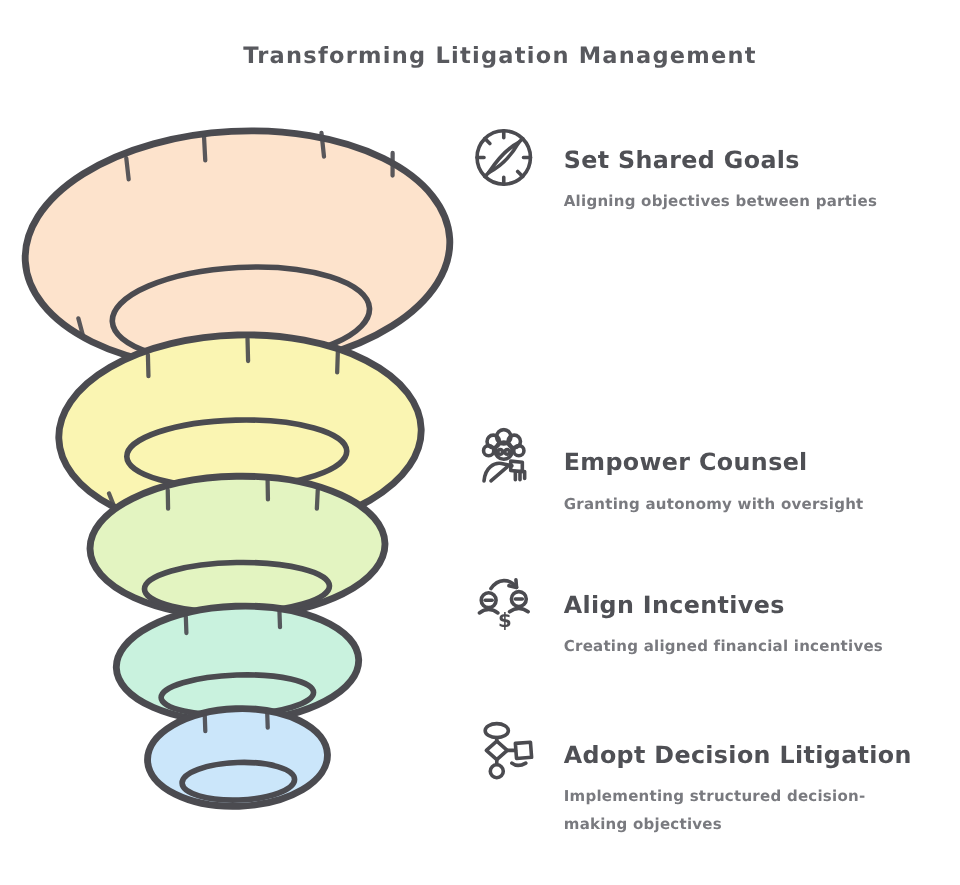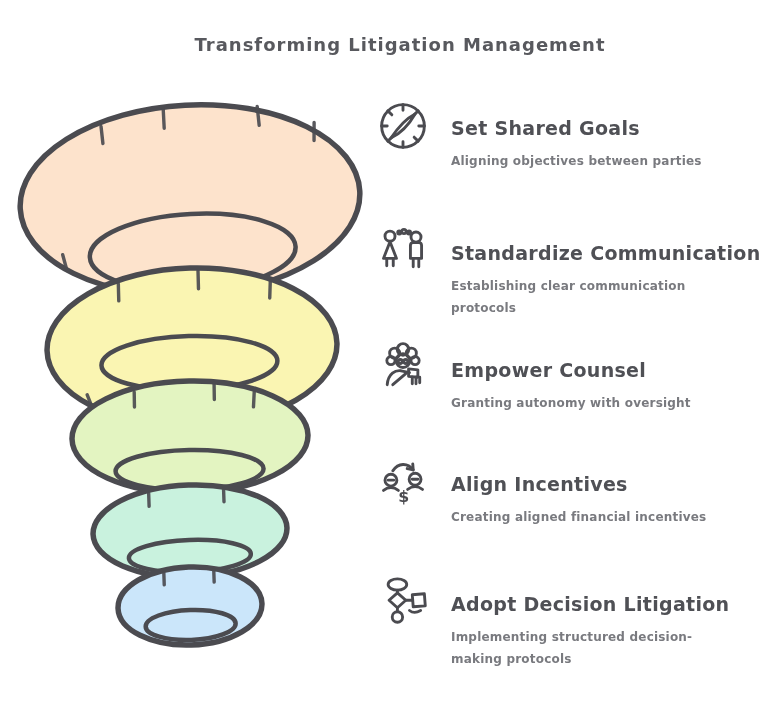--- a/index.html
+++ b/index.html
@@ -71,38 +71,20 @@
                            M0 23 L0 17 M-16.3 16.3 L-12 12 M-23 0 L-17 0 M-16.3 -16.3 L-12 -12"></path>
         <path class="ic" d="M -13 13 C -5 9, 5 1, 13 -13 C 5 -9, -5 1, -13 13 Z"></path>
       </svg>
     </div>
     <div class="item-text">
       <h2 class="item-title">Set Shared Goals</h2>
       <div class="item-desc">Aligning objectives between parties</div>
     </div>
   </div>
 
-  <div class="item item-2">
-    <div class="item-icon">
-      <svg width="52" height="52" viewBox="-28 -28 56 56">
-        <circle class="ic" cx="-14" cy="-16" r="5.4"></circle>
-        <path class="ic" d="M -14 -10 L -21 8 L -7 8 Z M -17.5 8 L -17.5 16 M -10.5 8 L -10.5 16"></path>
-        <circle class="ic" cx="14" cy="-15" r="5.4"></circle>
-        <path class="ic" d="M 8 8 L 8 -6 Q 8 -9 11 -9 L 17 -9 Q 20 -9 20 -6 L 20 8 Z
-                           M 11 8 L 11 17 M 17 8 L 17 17"></path>
-        <circle class="ic" cx="-4" cy="-20" r="1.7"></circle>
-        <circle class="ic" cx="1" cy="-21" r="2.3"></circle>
-        <circle class="ic" cx="6.5" cy="-20" r="1.7"></circle>
-      </svg>
-    </div>
-    <div class="item-text">
-      <h2 class="item-title">Standardize Communication</h2>
-      <div class="item-desc">Establishing clear communication protocols</div>
-    </div>
-  </div>
 
   <div class="item item-3">
     <div class="item-icon">
       <svg width="52" height="52" viewBox="-28 -28 56 56">
         <circle class="ic" cx="0" cy="-20" r="6.2"></circle>
         <circle class="ic" cx="-9" cy="-16" r="5.4"></circle>
         <circle class="ic" cx="9" cy="-16" r="5.4"></circle>
         <circle class="ic" cx="-13" cy="-8" r="4.4"></circle>
         <circle class="ic" cx="13" cy="-8" r="4.4"></circle>
         <circle class="ic" cx="0" cy="-8" r="7.4"></circle>
@@ -148,17 +130,17 @@
         <path class="ic" d="M -6 -10 L 3 -2 L -6 6 L -15 -2 Z"></path>
         <path class="ic" d="M -6 6 L -6 10"></path>
         <circle class="ic" cx="-6" cy="16" r="5.6"></circle>
         <path class="ic" d="M 3 -2 L 10 -2"></path>
         <path class="ic" d="M 10 -8 L 23 -9 L 24 4 L 11 5 Z"></path>
         <path class="ic" d="M 19 9 Q 12 13 7 9"></path>
       </svg>
     </div>
     <div class="item-text">
       <h2 class="item-title">Adopt Decision Litigation</h2>
-      <div class="item-desc">Implementing structured decision-making protocols</div>
+      <div class="item-desc">Implementing structured decision-making objectives</div>
     </div>
   </div>
 
 </div>
 
 </body></html>

